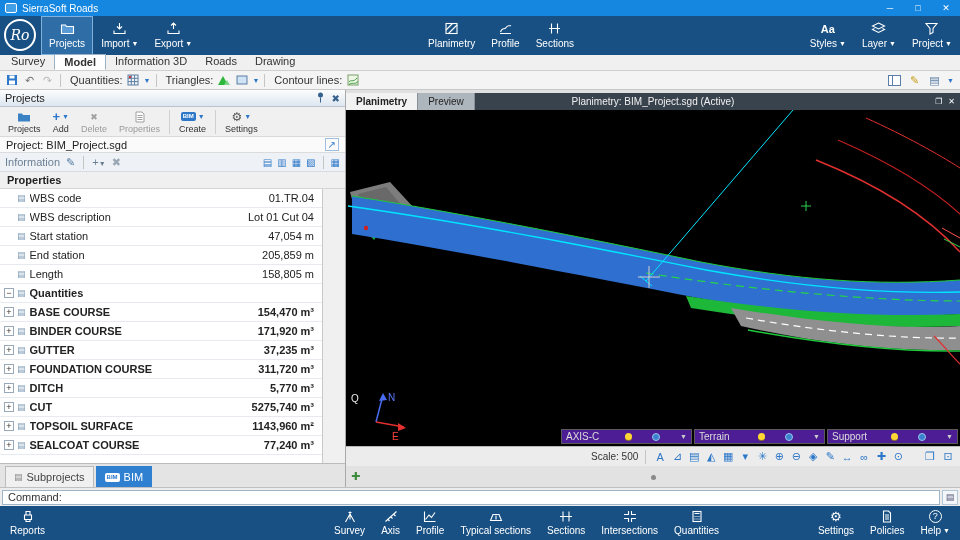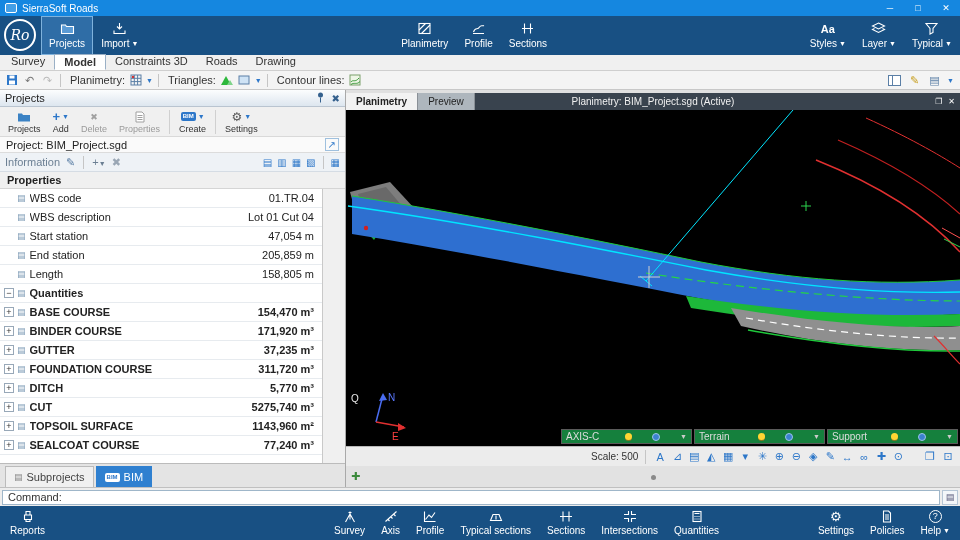--- a/index.html
+++ b/index.html
@@ -82,21 +82,21 @@
   .viewport{position:absolute;top:90px;left:346px;width:614px;height:397px;background:#e0e0e0;
             display:flex;flex-direction:column;padding-top:3px;}
   .vtabsrow{height:17px;background:#39434e;display:flex;align-items:stretch;position:relative;}
   .vtitle{position:absolute;left:0;right:0;text-align:center;color:#f0f0f0;line-height:17px;font-size:10px;}
   .vtab{position:relative;padding:0 10px;display:flex;align-items:center;font-size:10px;
         background:#aeb6bd;color:#222;border-right:1px solid #8a9097;}
   .vtab.active{background:#f2f2f2;font-weight:bold;}
   .vwin{position:relative;margin-left:auto;display:flex;align-items:center;gap:6px;padding-right:5px;color:#fff;font-size:8px;}
   .vcanvas{height:336px;position:relative;background:#000;overflow:hidden;}
   .layerbar{position:absolute;right:2px;bottom:2px;display:flex;gap:2px;}
-  .lgroup{width:131px;height:15px;background:#15803d;border:1px solid #5a5a5a;display:flex;align-items:center;
+  .lgroup{width:131px;height:15px;background:#4c1d95;border:1px solid #5a5a5a;display:flex;align-items:center;
           color:#ddd;font-size:10px;padding:0 4px;gap:20px;}
   .lname{flex:1;overflow:hidden;white-space:nowrap;}
   .bulb{width:7px;height:7px;border-radius:50%;background:#ffd633;box-shadow:0 1px 0 #887722;}
   .glb{width:8px;height:8px;border-radius:50%;background:#3b82d0;border:1px solid #9cc4ea;}
   .lcaret{color:#ccc;font-size:7px;}
   .vstatus{height:20px;background:#ececec;border-top:1px solid #b9b9b9;display:flex;align-items:center;
            font-size:10px;color:#333;padding:0 5px;gap:5px;}
   .scale{margin-left:240px;white-space:nowrap;}
   .ssep{width:1px;height:14px;background:#c5c5c5;margin:0 2px;}
   .sico{color:#2d77c9;font-size:11px;min-width:14px;text-align:center;}
@@ -155,20 +155,31 @@
       <span class="ric">
         <svg class="rsvg" width="15" height="13" viewBox="0 0 14 13">
             <path d="M7,1 v6 M4.5,4.5 L7,7 l2.5,-2.5 M1.5,8.5 v3 h11 v-3"></path>
           </svg>
       </span>
       <span class="rlabel">
           <span>Import</span>
           <span class="caret">▼</span>
         </span>
     </div>
+    <div class="rbtn">
+      <span class="ric">
+        <svg class="rsvg" width="15" height="13" viewBox="0 0 14 13">
+            <path d="M7,7 V1 M4.5,3.5 L7,1 l2.5,2.5 M1.5,8.5 v3 h11 v-3"></path>
+          </svg>
+      </span>
+      <span class="rlabel">
+          <span>Export</span>
+          <span class="caret">▼</span>
+        </span>
+    </div>
   </div>
   <div class="rspacer"></div>
   <div class="rgroup">
     <div class="rbtn">
       <span class="ric">
         <svg class="rsvg" width="15" height="13" viewBox="0 0 14 13">
             <rect x="1.5" y="1.5" width="11" height="10"></rect>
             <path d="M1.5,8 L8,1.5 M4,11.5 L12.5,3"></path>
           </svg>
       </span>
@@ -217,47 +228,47 @@
           <span class="caret">▼</span>
         </span>
     </div>
     <div class="rbtn">
       <span class="ric">
         <svg class="rsvg" width="15" height="13" viewBox="0 0 14 13">
             <path d="M1.5,1.5 h11 L8.5,6.5 v4 l-3,1.5 v-5.5 z"></path>
           </svg>
       </span>
       <span class="rlabel">
-          <span>Typical</span>
+          <span>Project</span>
           <span class="caret">▼</span>
         </span>
     </div>
   </div>
 </div>
 
 <div class="menutabs">
     <div class="mtab"><span>Survey</span></div>
     <div class="mtab active"><span>Model</span></div>
-    <div class="mtab"><span>Constraints 3D</span></div>
+    <div class="mtab"><span>Information 3D</span></div>
     <div class="mtab"><span>Roads</span></div>
     <div class="mtab"><span>Drawing</span></div>
   </div>
 
 <div class="quickbar">
   <span class="qicon">
     <svg width="12" height="12" viewBox="0 0 12 12">
         <rect x="1" y="1" width="10" height="10" fill="#2d77c9"></rect>
         <rect x="3.5" y="1.5" width="5" height="3" fill="#fff"></rect>
         <rect x="3" y="6.5" width="6" height="4" fill="#fff"></rect>
       </svg>
   </span>
   <span class="qicon" style="color:#777;">↶</span>
   <span class="qicon" style="color:#bbb;">↷</span>
   <span class="qsep"></span>
-  <span class="qlabel">Planimetry:</span>
+  <span class="qlabel">Quantities:</span>
   <span class="qicon">
     <svg width="12" height="12" viewBox="0 0 12 12">
         <rect x="1" y="1" width="10" height="10" fill="none" stroke="#5b7fa6"></rect>
         <path d="M1,4.3 H11 M1,7.6 H11 M4.3,1 V11 M7.6,1 V11" stroke="#5b7fa6" fill="none"></path>
         <circle cx="3" cy="3" r="1.2" fill="#d23030"></circle>
       </svg>
   </span>
   <span class="caret" style="color:#2d77c9;">▼</span>
   <span class="qsep"></span>
   <span class="qlabel">Triangles:</span>

